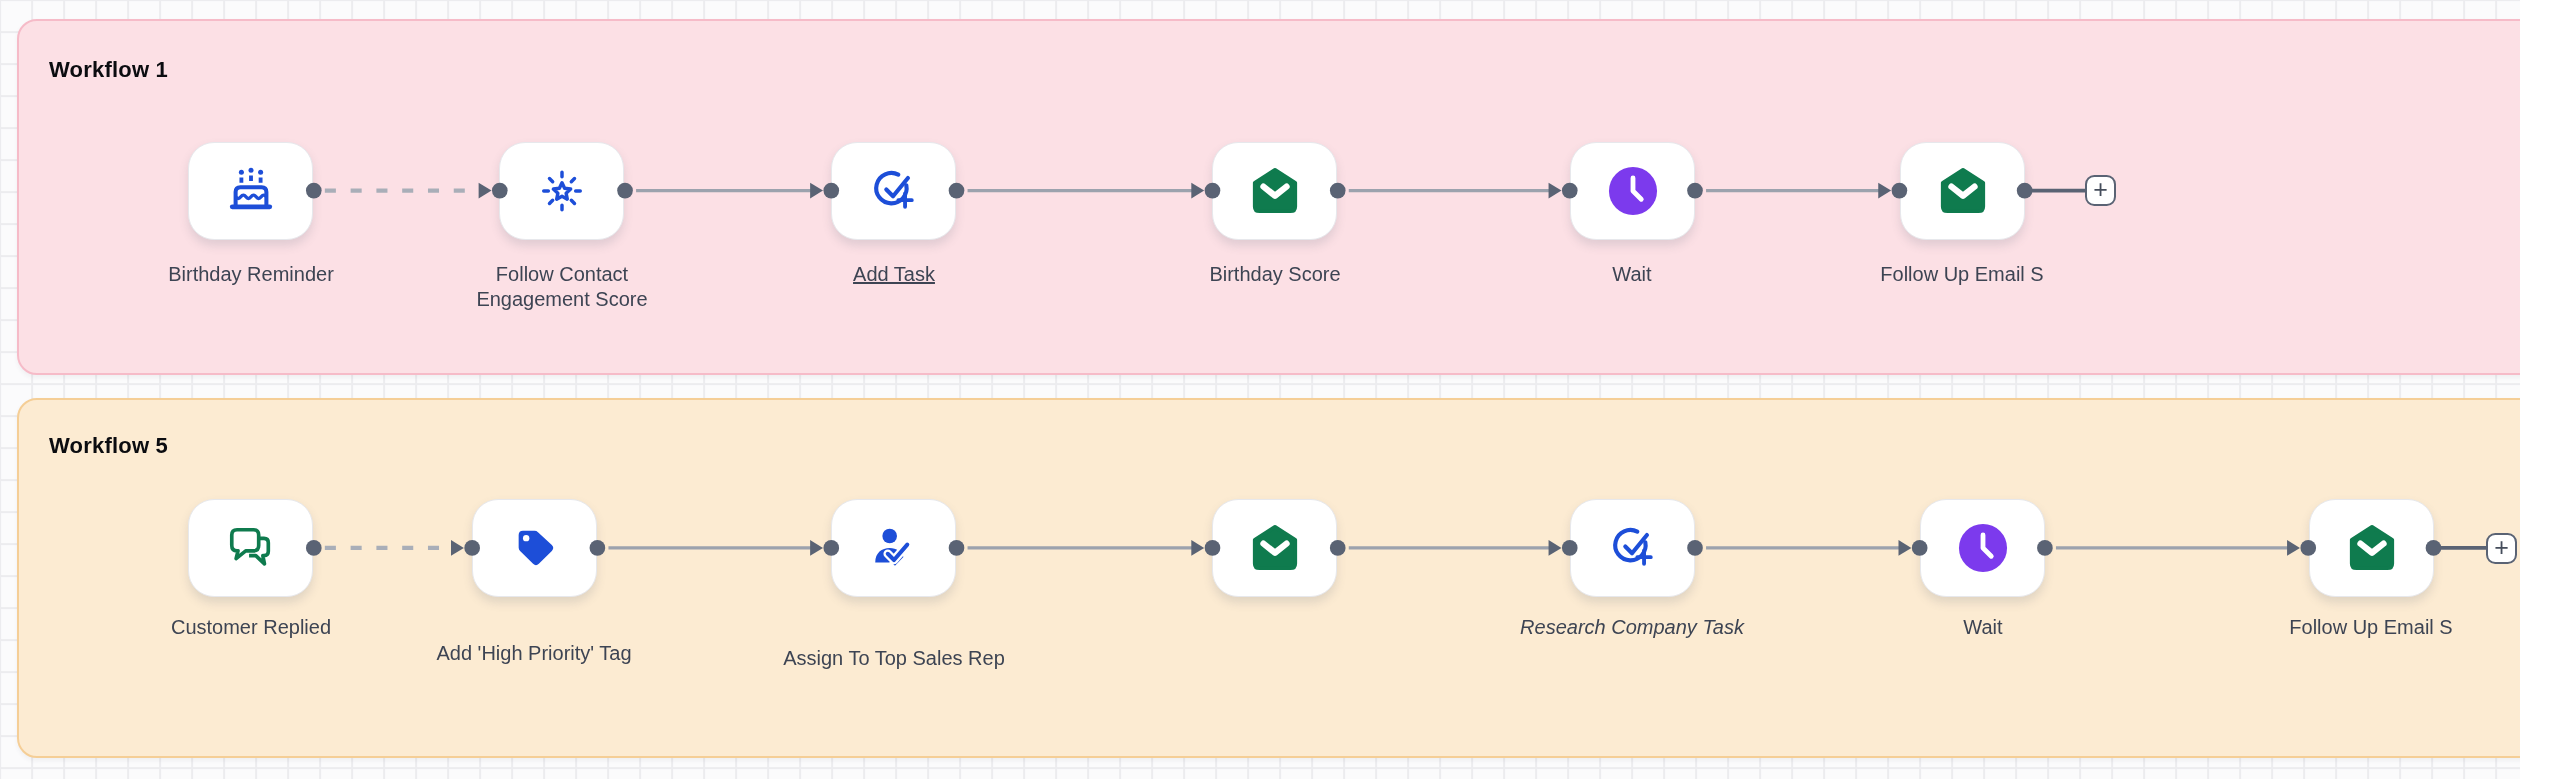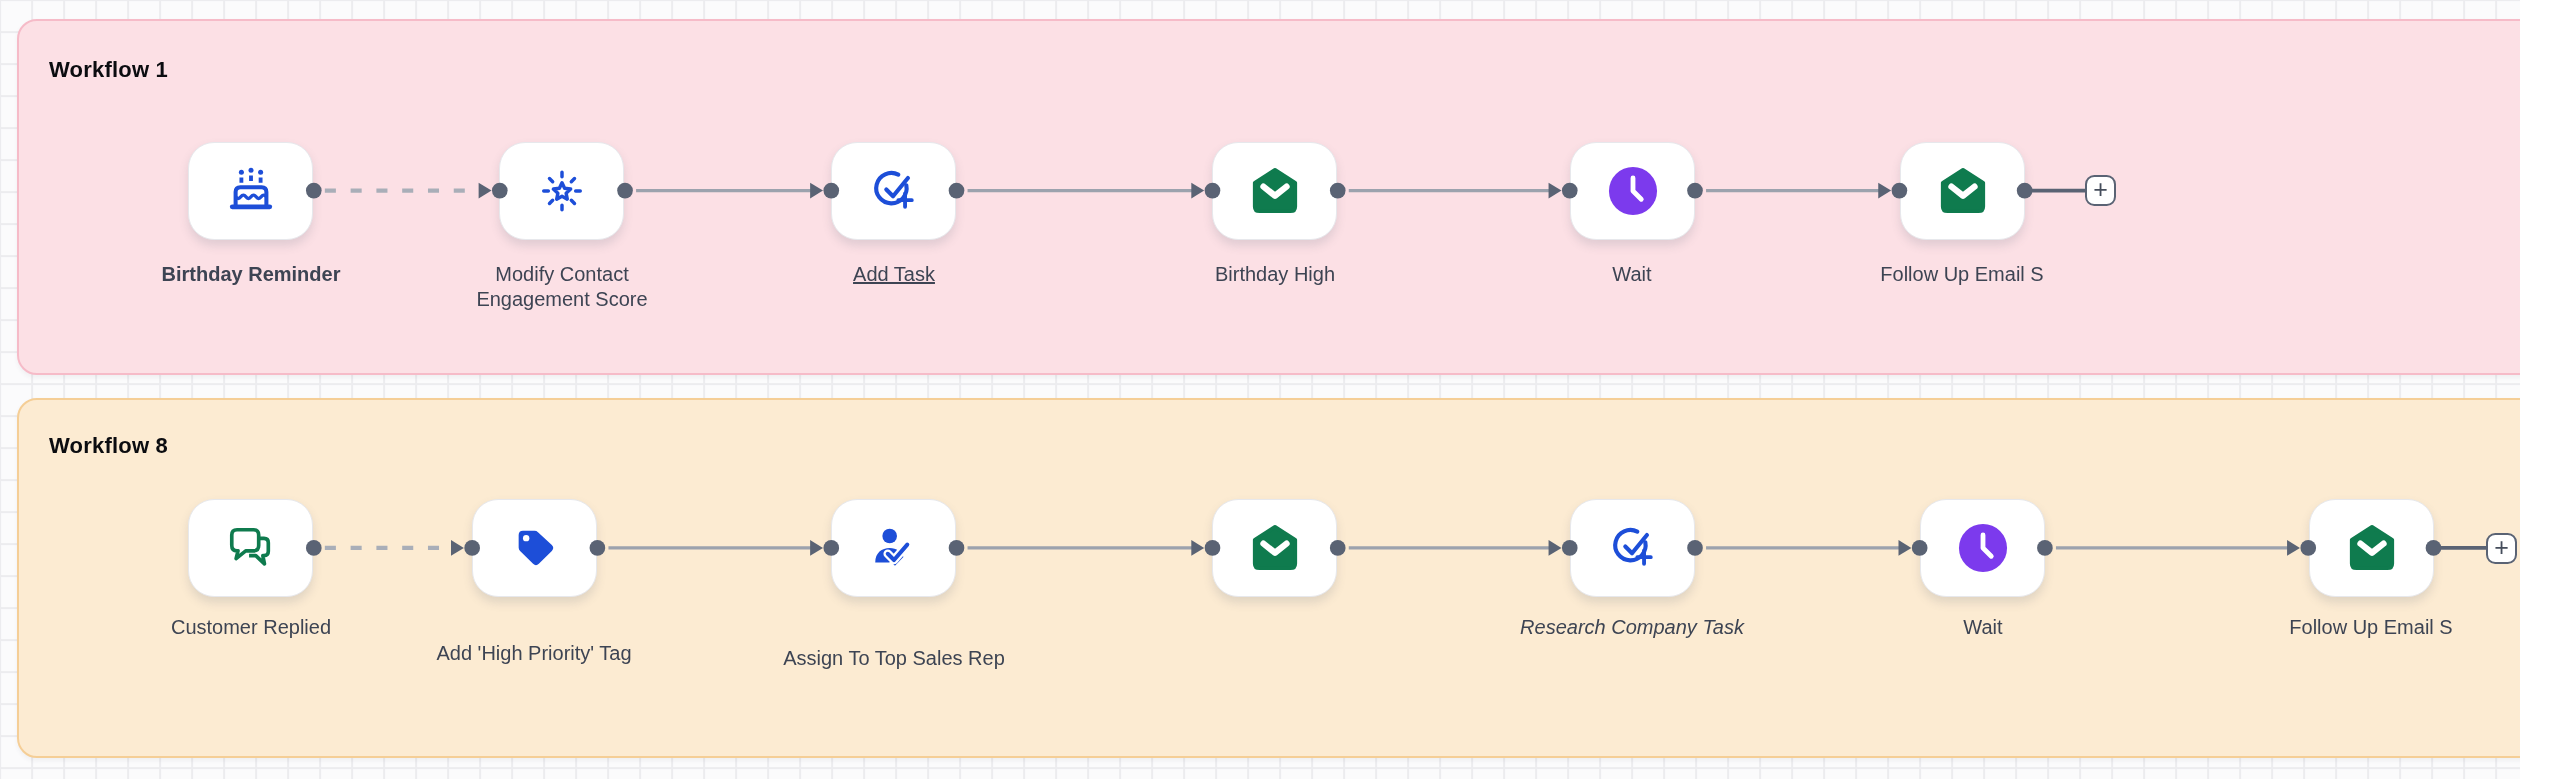--- a/index.html
+++ b/index.html
@@ -54,70 +54,70 @@
     <circle cx="16" cy="6.5" r="2.6" fill="#1D4ED8"></circle>
           <circle cx="26" cy="4.5" r="2.6" fill="#1D4ED8"></circle>
           <circle cx="36" cy="6.5" r="2.6" fill="#1D4ED8"></circle>
     <path d="M16 12v5.5M26 10v5.5M36 12v5.5" stroke="#1D4ED8" stroke-width="4"></path>
     <path d="M10 41V27q0-5 5-5h22q5 0 5 5v14" stroke="#1D4ED8" stroke-width="4.2"></path>
     <path d="M10 32q2.7 3.4 5.4 0t5.3 0 5.3 0 5.3 0 5.3 0 5.4 0" stroke="#1D4ED8" stroke-width="3.6"></path>
     <path d="M6.5 42.5h39" stroke="#1D4ED8" stroke-width="5" stroke-linecap="round"></path>
         </svg>
       </span>
     </div>
-    <div class="node-label" style="left: 135px; top: 262px; font-weight: bold;">Birthday Reminder</div>
+    <div class="node-label" style="left: 135px; top: 262px;">Birthday Reminder</div>
     <div class="node-tile" style="left: 499px; top: 142px;">
       <span class="node-icon">
         <svg viewBox="0 0 52 52" fill="none" stroke="#1D4ED8" stroke-width="3.6" stroke-linecap="round" stroke-linejoin="round">
     <path d="M26 17.5l2.7 5.7 6.3.8-4.7 4.3 1.2 6.2-5.5-3.1-5.5 3.1 1.2-6.2-4.7-4.3 6.3-.8z"></path>
     <path d="M26 6.5v4.8M26 40.7v4.8M7 26h4.8M40.2 26H45M13 13l3.3 3.3M35.7 35.7 39 39M39 13l-3.3 3.3M16.3 35.7 13 39"></path>
         </svg>
       </span>
     </div>
-    <div class="node-label" style="left: 446px; top: 262px;">Modify Contact Engagement Score</div>
+    <div class="node-label" style="left: 446px; top: 262px;">Follow Contact Engagement Score</div>
     <div class="node-tile" style="left: 831px; top: 142px;">
       <span class="node-icon">
         <svg viewBox="0 0 52 52" fill="none" stroke="#1D4ED8" stroke-linecap="round">
     <path d="M30.5 9A15.8 15.8 0 1 0 38.8 20" stroke-width="4.3"></path>
     <path d="M18 24.5l7 7L40.5 12.5" stroke-width="4.3" stroke-linejoin="round"></path>
     <path d="M37.5 28.5v14M30.5 35.5h14" stroke-width="4"></path>
         </svg>
       </span>
     </div>
     <div class="node-label" style="left: 778px; top: 262px; text-decoration: underline;">Add Task</div>
     <div class="node-tile" style="left: 1212px; top: 142px;">
       <span class="node-icon">
         <svg viewBox="0 0 52 52">
     <path d="M26 4 47 17.5V42q0 5-5 5H10q-5 0-5-5V17.5Z" fill="#0F7B4E" stroke="#0F7B4E" stroke-width="4" stroke-linejoin="round"></path>
     <path d="M14 21.5 26 31l12-9.5" stroke="#FFFFFF" stroke-width="6.5" fill="none" stroke-linecap="round" stroke-linejoin="round"></path>
         </svg>
       </span>
     </div>
-    <div class="node-label" style="left: 1159px; top: 262px;">Birthday High</div>
+    <div class="node-label" style="left: 1159px; top: 262px;">Birthday Score</div>
     <div class="node-tile" style="left: 1570px; top: 142px;">
       <span class="node-icon">
         <svg viewBox="0 0 52 52">
     <circle cx="26" cy="26" r="25" fill="#7C3AED"></circle>
     <path d="M26 26V12.5M26 26l8.6 8.6" stroke="#FFFFFF" stroke-width="5" stroke-linecap="round" fill="none"></path>
         </svg>
       </span>
     </div>
     <div class="node-label" style="left: 1516px; top: 262px;">Wait</div>
     <div class="node-tile" style="left: 1900px; top: 142px;">
       <span class="node-icon">
         <svg viewBox="0 0 52 52">
     <path d="M26 4 47 17.5V42q0 5-5 5H10q-5 0-5-5V17.5Z" fill="#0F7B4E" stroke="#0F7B4E" stroke-width="4" stroke-linejoin="round"></path>
     <path d="M14 21.5 26 31l12-9.5" stroke="#FFFFFF" stroke-width="6.5" fill="none" stroke-linecap="round" stroke-linejoin="round"></path>
         </svg>
       </span>
     </div>
     <div class="node-label" style="left: 1846px; top: 262px;">Follow Up Email S</div>
     <div class="add-step-button" style="left: 2085px; top: 175px;">+</div>
     <div class="workflow-panel" style="left: 16.6px; top: 398px; width: 2587px; height: 356px; background: rgb(252, 235, 210); border-color: rgb(245, 206, 150);"></div>
-    <div class="workflow-title" style="left: 49px; top: 433px;">Workflow 8</div>
+    <div class="workflow-title" style="left: 49px; top: 433px;">Workflow 5</div>
     <div class="node-tile" style="left: 188px; top: 499px;">
       <span class="node-icon">
         <svg viewBox="0 0 52 52" fill="none" stroke="#0F7B4E" stroke-width="3.8" stroke-linejoin="round">
     <path d="M34 16h5.5q4.5 0 4.5 4.5v9q0 4.5-4.5 4.5h-1.2l1.7 8.5-9-8.5H24" fill="none"></path>
     <path d="M11.5 7h17q5.5 0 5.5 5.5v11q0 5.5-5.5 5.5H20.5L10.5 37l2-8h-1q-5.5 0-5.5-5.5v-11Q6 7 11.5 7Z" fill="#FFFFFF"></path>
         </svg>
       </span>
     </div>
     <div class="node-label" style="left: 135px; top: 615px;">Customer Replied</div>
     <div class="node-tile" style="left: 472px; top: 499px;">

